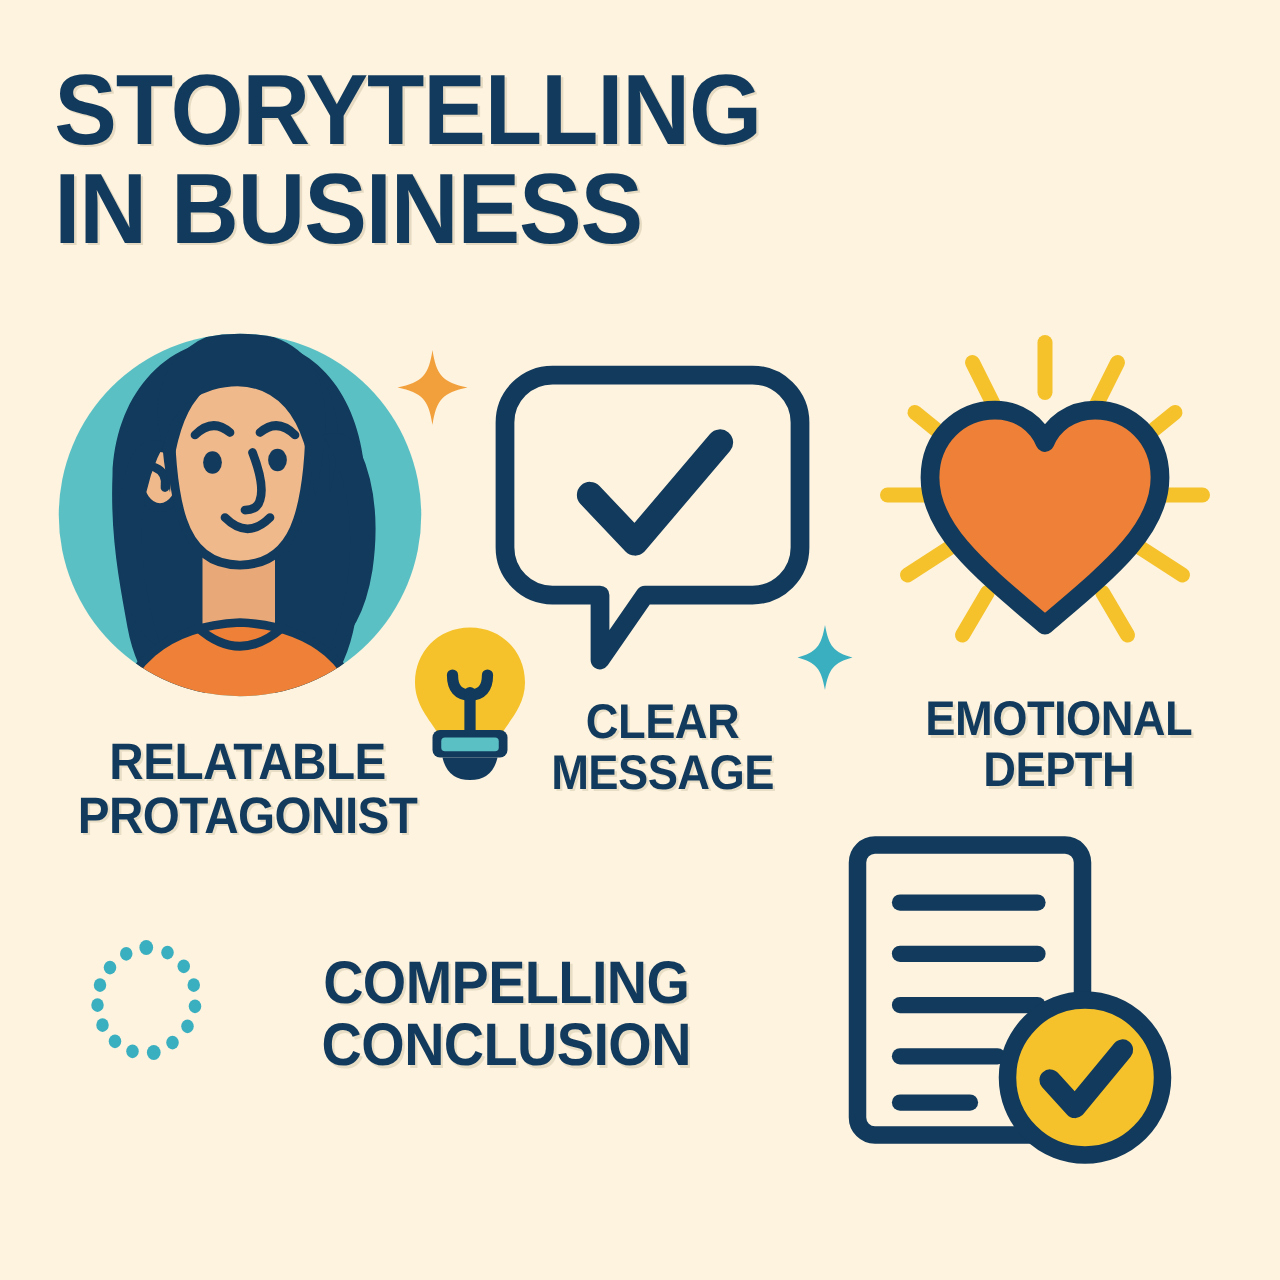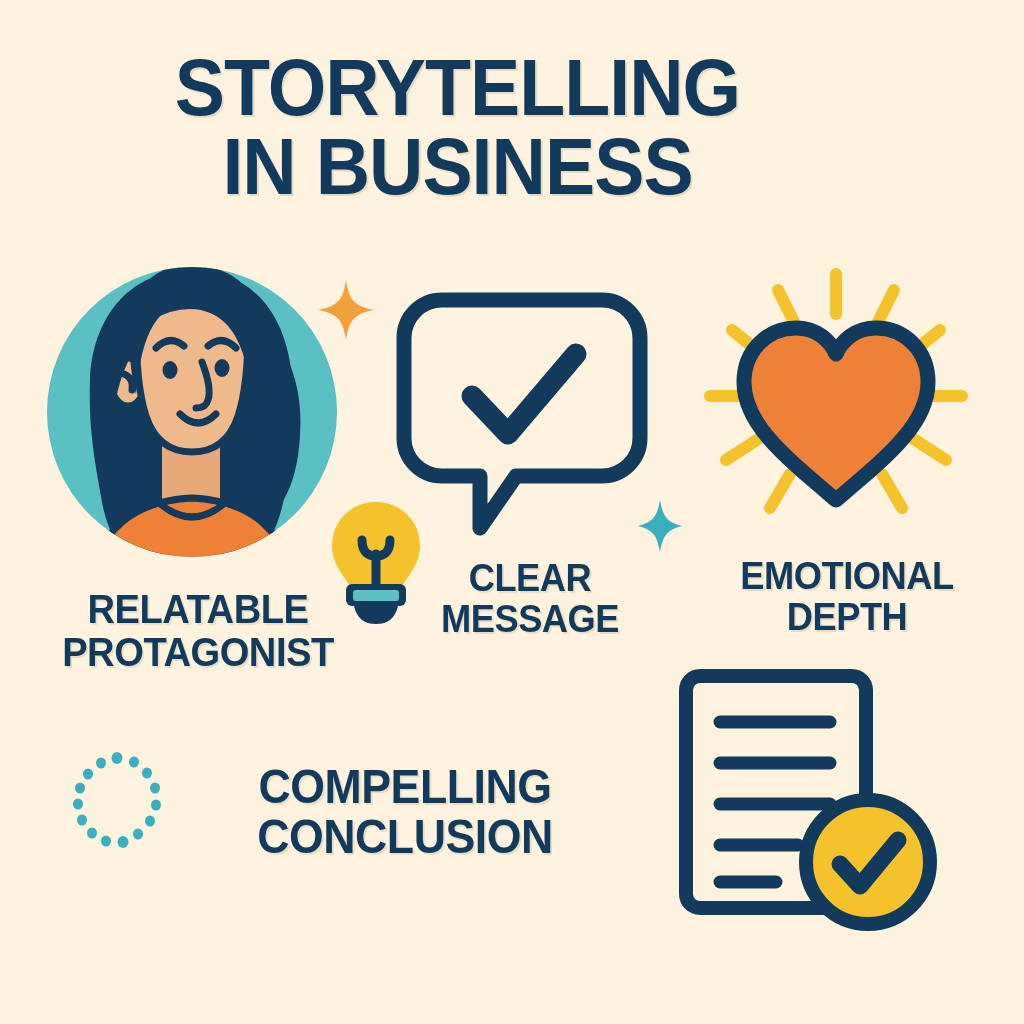--- a/index.html
+++ b/index.html
@@ -15,24 +15,24 @@
     position: relative;
     width: 1024px;
     height: 1024px;
     background: #FDF3DF;
     overflow: hidden;
   }
 
   
   .title-block {
     position: absolute;
-    left: 0;
+    left: 16px;
     top: 48px;
     width: 915px;
-    text-align: center;
+    text-align: left;
   }
   .title-line {
     display: block;
     font-family: "Liberation Sans", sans-serif;
     font-weight: bold;
     font-size: 80px;
     line-height: 0.99;
     letter-spacing: -1px;
     color: #123A5C;
     text-transform: uppercase;

